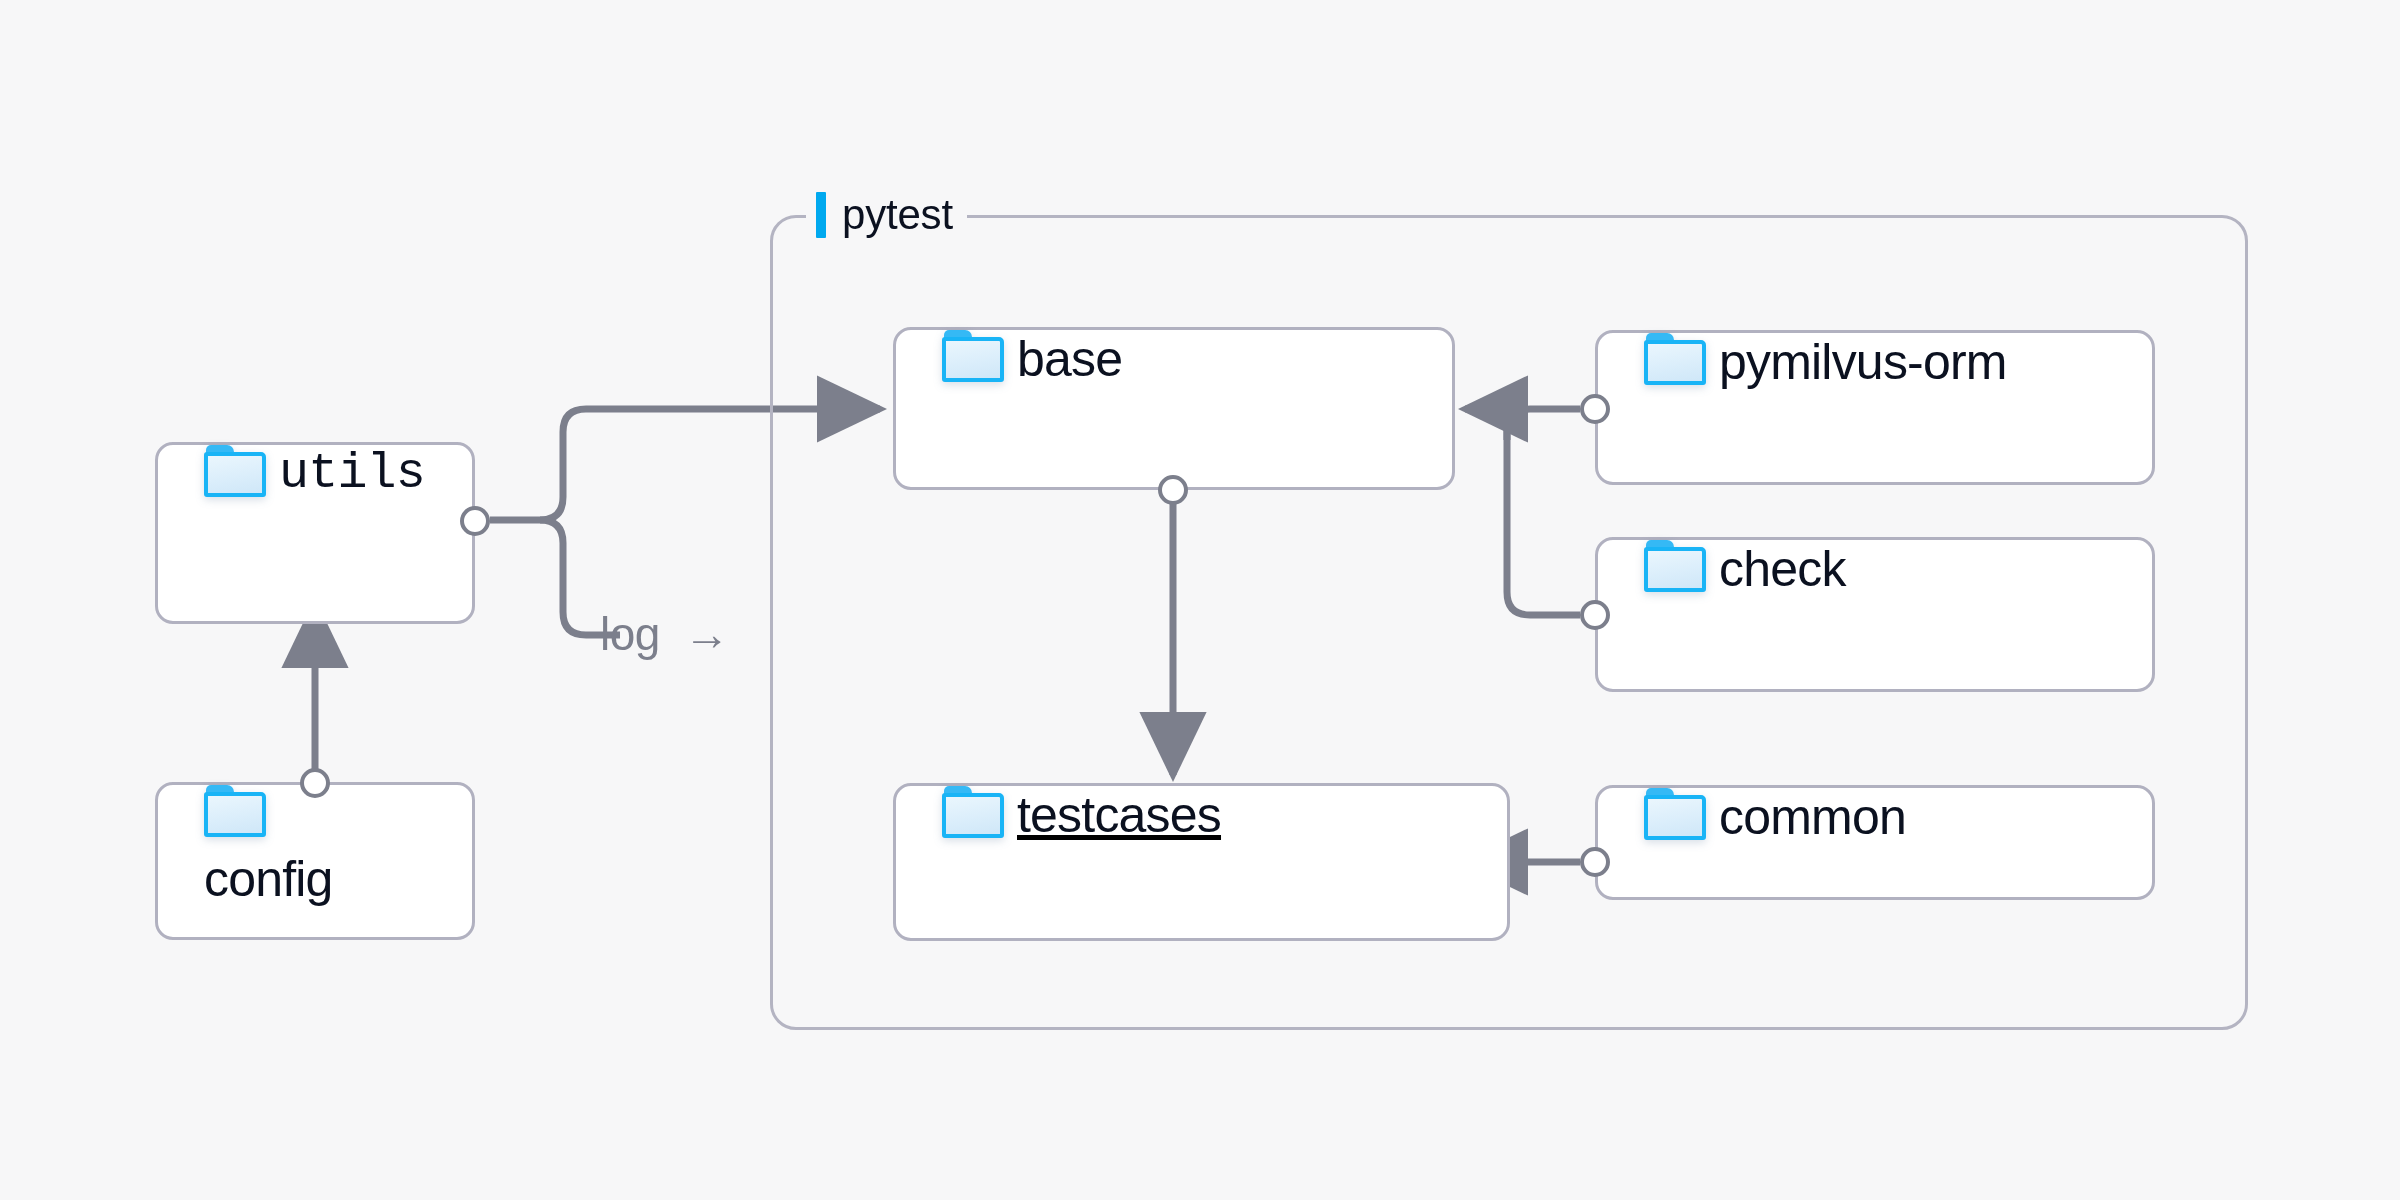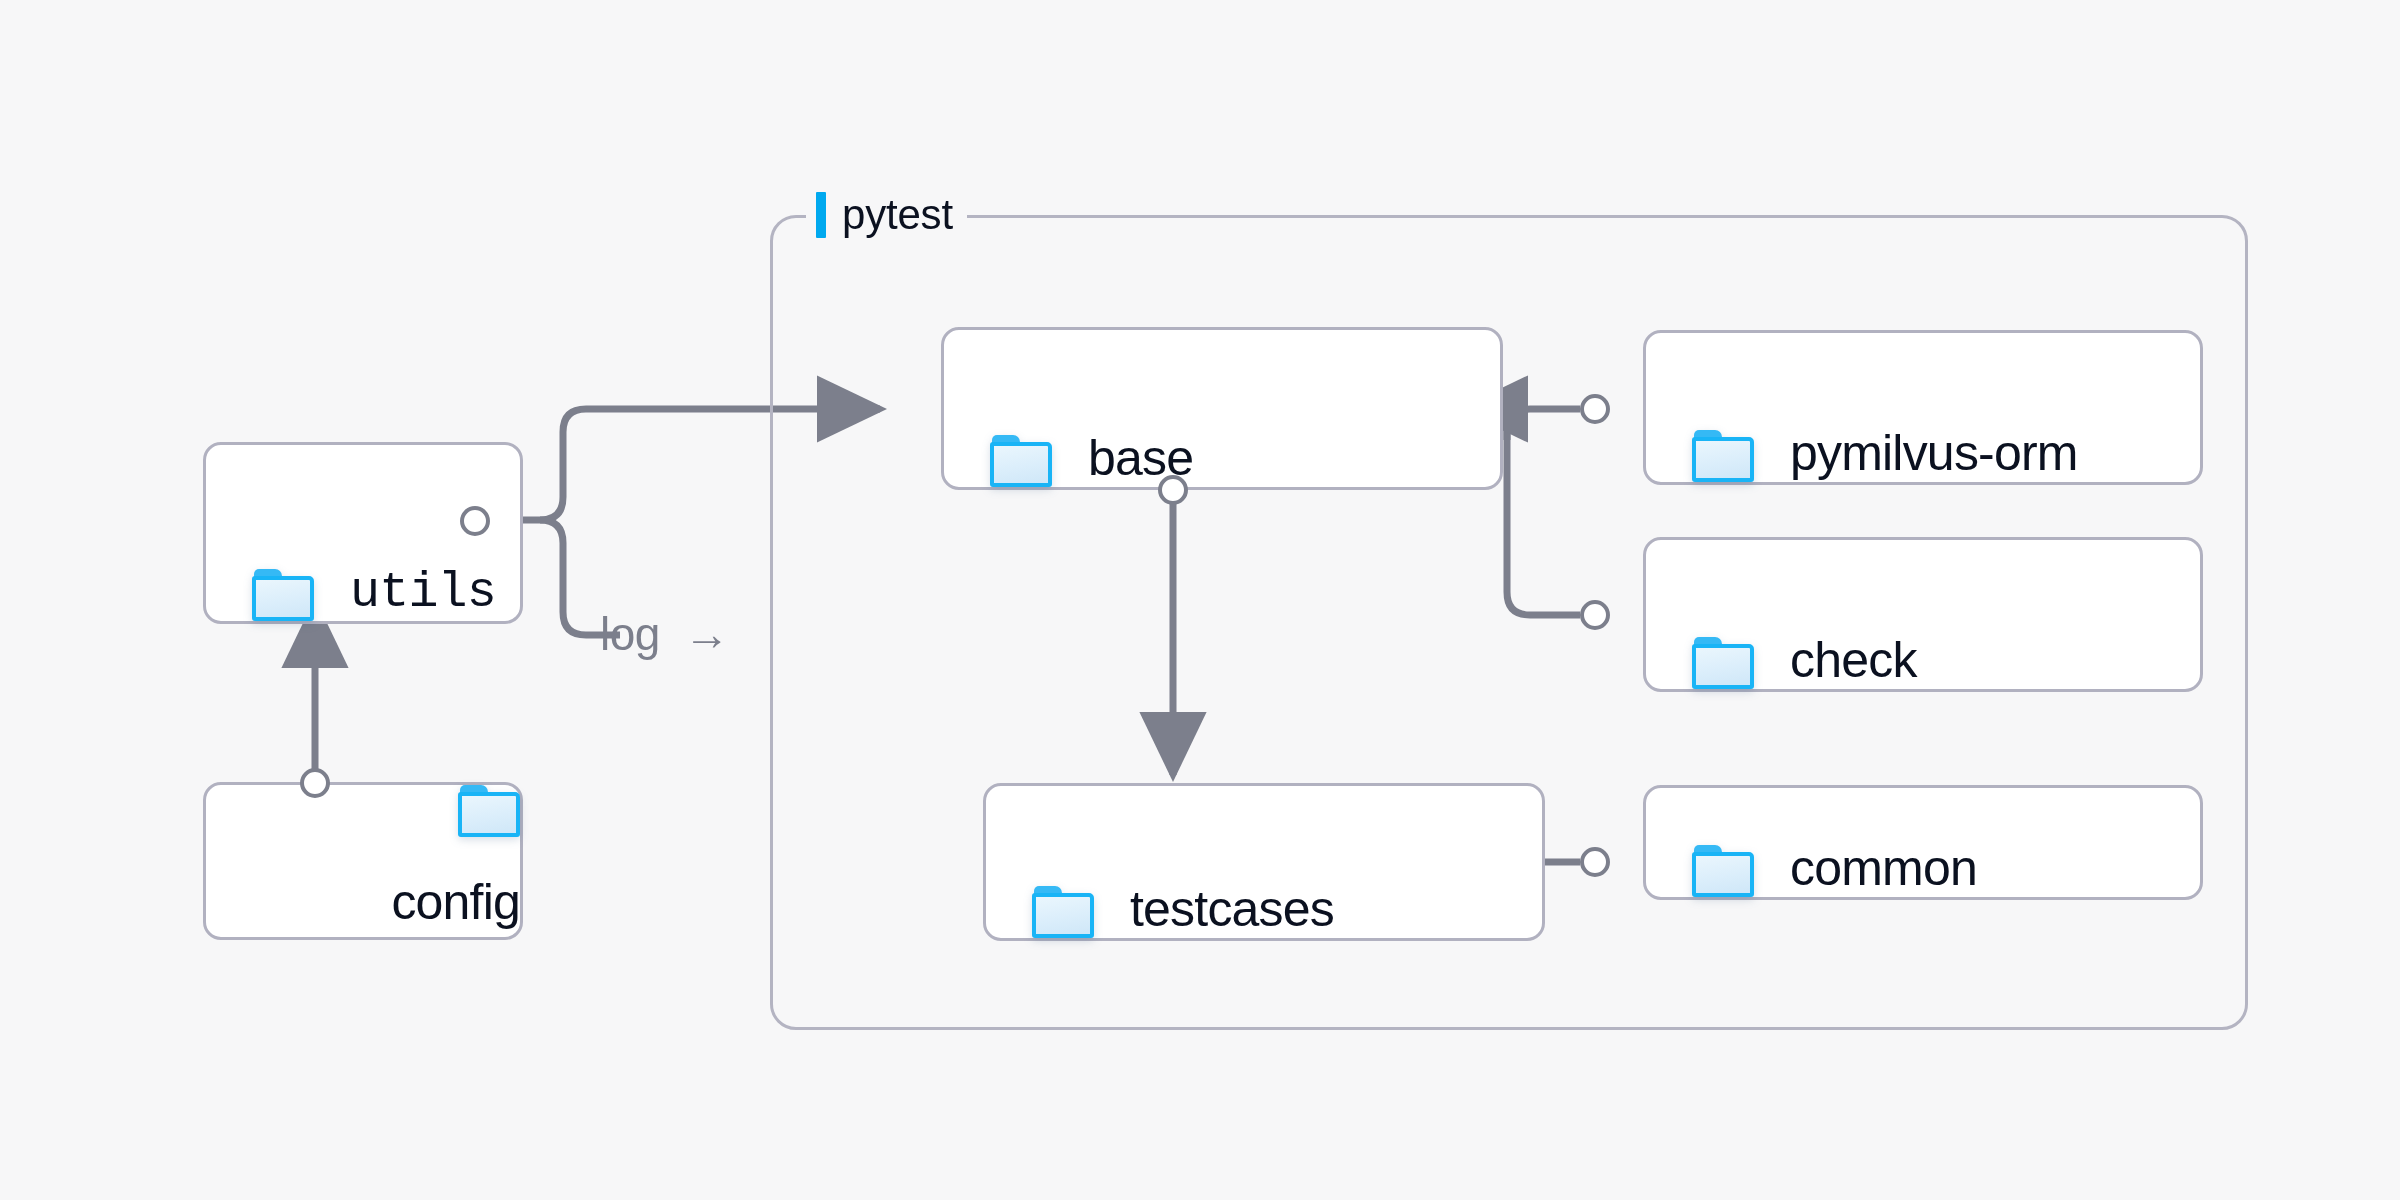--- a/index.html
+++ b/index.html
@@ -56,24 +56,23 @@
   }
 
   
   .node {
     position: absolute;
     box-sizing: border-box;
     background: #ffffff;
     border: 3px solid #b1b1c0;
     border-radius: 18px;
     display: flex;
-    align-items: flex-end;
+    align-items: flex-start;
     padding-left: 46px;
-    gap: 36px;
-    margin-left: 48px;
+    gap: 13px;
   }
   .node-label {
     font-size: 50px;
     color: #0b1120;
     letter-spacing: -0.8px;
     white-space: nowrap;
   }
 
   
   .folder {
@@ -187,21 +186,21 @@
 
   <div class="node" style="left:893px; top:327px; width:562px; height:163px;">
     <span class="folder">
       <span class="tab"></span>
         <span class="body"></span>
     </span>
     <span class="node-label">base</span>
   </div>
   <span class="port" style="left:1158px; top:475px;"></span>
 
-  <div class="node" style="left:935px; top:783px; width:562px; height:158px;">
+  <div class="node" style="left:893px; top:783px; width:617px; height:158px;text-decoration:underline;">
     <span class="folder">
       <span class="tab"></span>
         <span class="body"></span>
     </span>
     <span class="node-label">testcases</span>
   </div>
 
   <div class="node" style="left:1595px; top:330px; width:560px; height:155px;">
     <span class="folder">
       <span class="tab"></span>

